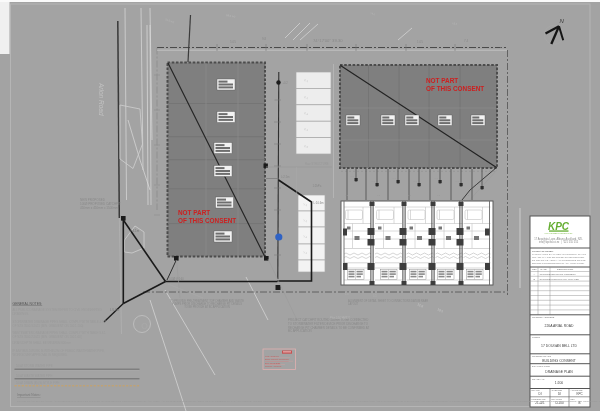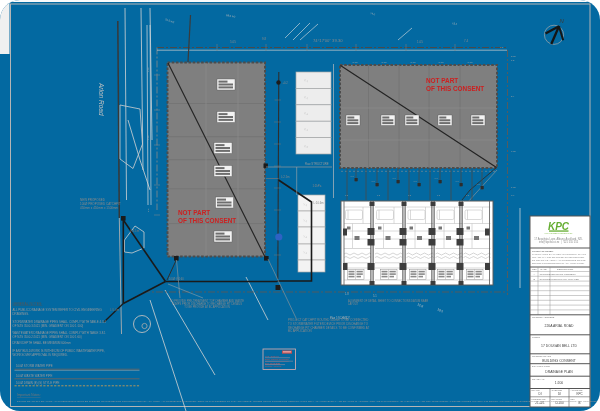--- a/index.html
+++ b/index.html
@@ -1,16 +1,16 @@
 <!DOCTYPE html>
 <html><head>
 <meta charset="utf-8">
 <style>
 html,body{margin:0;padding:0;background:#ffffff;}
-#page{width:600px;height:411px;position:relative;background:#0369a1;overflow:hidden;font-family:"Liberation Sans",sans-serif;border-radius:20px;}
+#page{width:600px;height:411px;position:relative;background:#a3a3a3;overflow:hidden;font-family:"Liberation Sans",sans-serif;}
 svg{position:absolute;top:0;left:0;}
 text{font-family:"Liberation Sans",sans-serif;}
 </style>
 </head>
 <body>
 <div id="page">
 <svg width="600" height="411" viewBox="0 0 600 411">
 
 <g>
 <rect x="10.5" y="4" width="579.5" height="402.5" fill="none" stroke="#b5b5b5" stroke-width="1"></rect>

